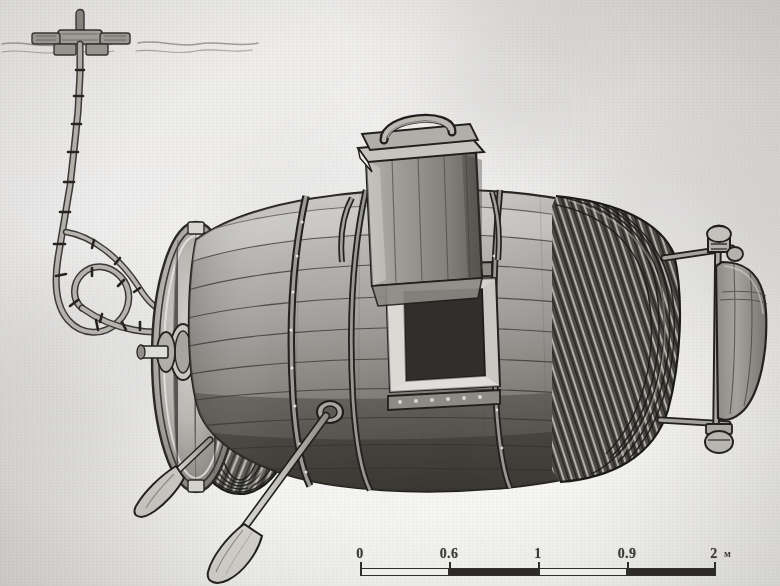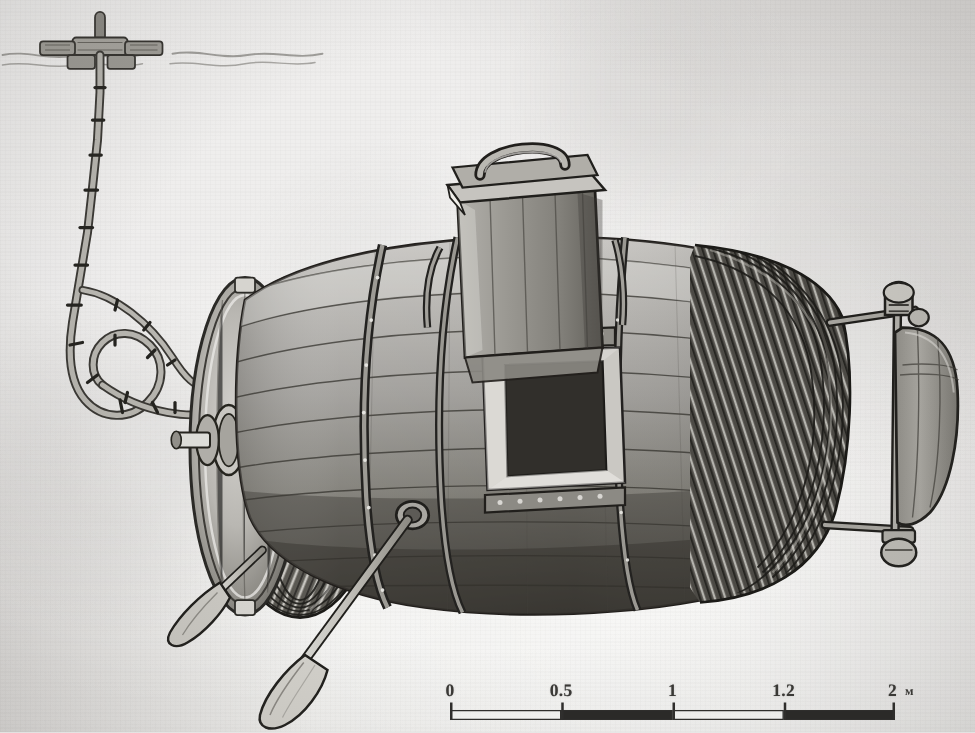--- a/index.html
+++ b/index.html
@@ -472,23 +472,23 @@
       </g>
     </g>
 
     <rect x="0" y="0" width="780" height="586" fill="none"></rect>
   </svg>
 
   <div class="vignette"></div>
 
   <div id="scalebar">
     <span class="sc-lab" style="left:8px">0</span>
-    <span class="sc-lab" style="left:97px">0.5</span>
+    <span class="sc-lab" style="left:97px">0.6</span>
     <span class="sc-lab" style="left:186px">1</span>
-    <span class="sc-lab" style="left:275px">1.2</span>
+    <span class="sc-lab" style="left:275px">0.9</span>
     <span class="sc-lab" style="left:362px">2</span>
     <span class="sc-unit" style="left:372px">м</span>
 
     <div class="sc-track" style="width:356px">
       <div class="sc-seg hollow" style="left:0px;width:89px"></div>
       <div class="sc-seg fill" style="left:89px;width:89px"></div>
       <div class="sc-seg hollow" style="left:178px;width:89px"></div>
       <div class="sc-seg fill" style="left:267px;width:89px"></div>
     </div>
     <div class="sc-tick" style="left:8px"></div>

